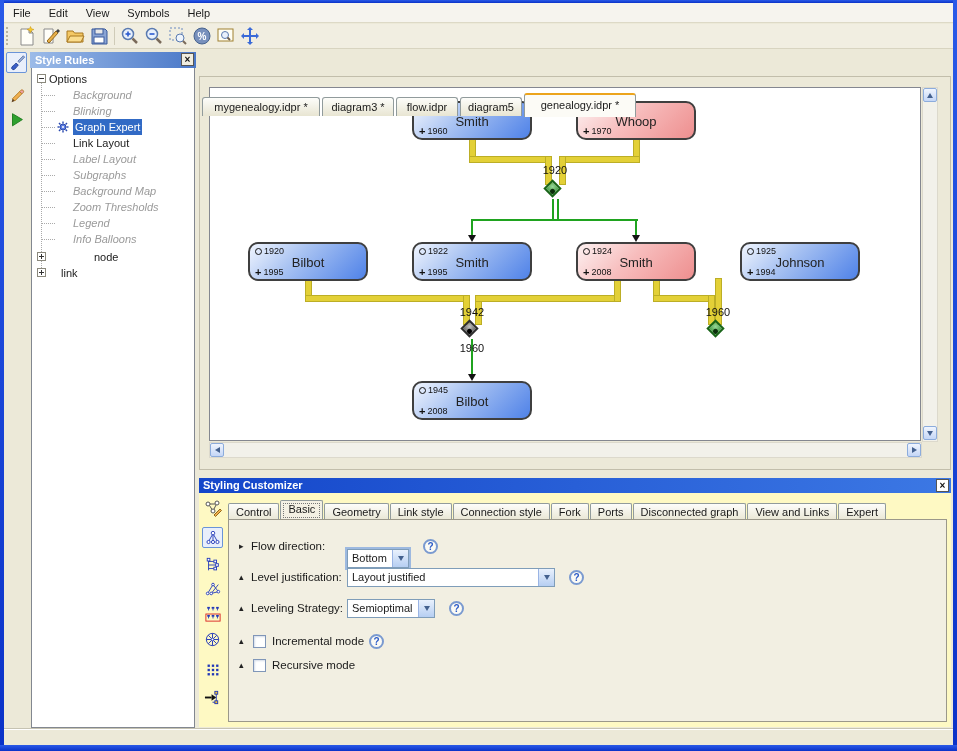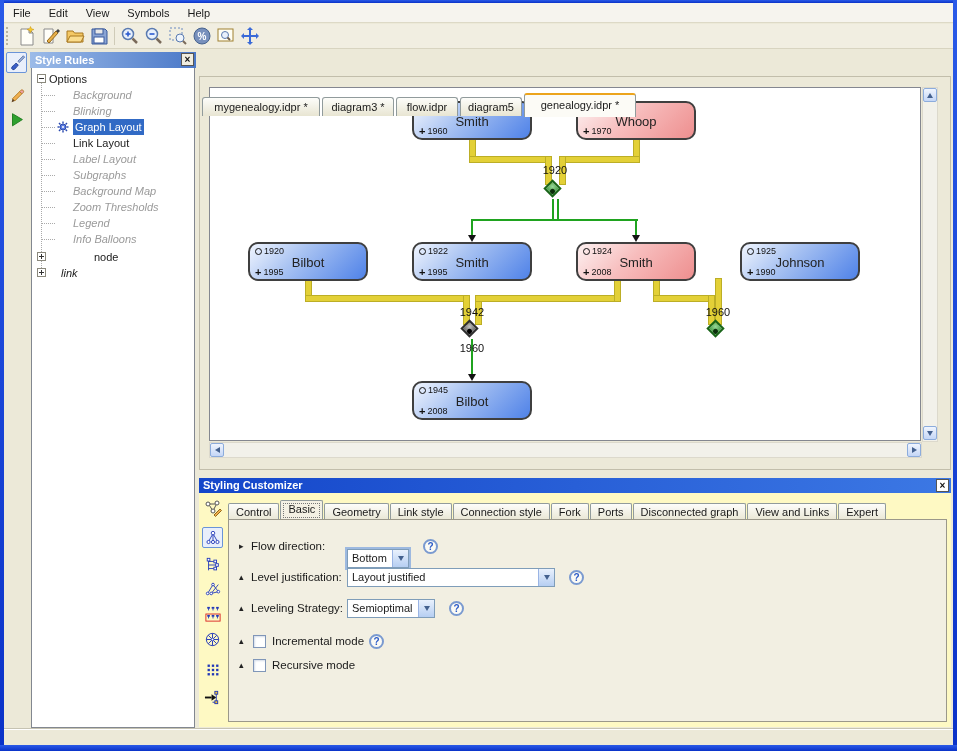--- a/index.html
+++ b/index.html
@@ -231,21 +231,21 @@
               <line x1="0.5" y1="6" x2="2.5" y2="6"></line>
               <line x1="9.5" y1="6" x2="11.5" y2="6"></line>
               <line x1="2" y1="2" x2="3.4" y2="3.4"></line>
               <line x1="8.6" y1="8.6" x2="10" y2="10"></line>
               <line x1="2" y1="10" x2="3.4" y2="8.6"></line>
               <line x1="8.6" y1="3.4" x2="10" y2="2"></line>
             </g>
             <circle cx="6" cy="6" r="3" fill="#5c7ce0" stroke="#2a4ab0"></circle>
             <circle cx="6" cy="6" r="1" fill="#fff"></circle>
           </svg></span>
-      <span class="tlabel selrow">Graph Layout</span>
+      <span class="tlabel selrow">Graph Expert</span>
     </div>
     <div class="trow" style="top:67px;">
         <i class="hstub"></i>
         <span class="tlabel">Link Layout</span>
       </div>
     <div class="trow" style="top:83px;">
         <i class="hstub"></i>
         <span class="tlabel muted">Label Layout</span>
       </div>
     <div class="trow" style="top:99px;">
@@ -273,21 +273,21 @@
           <i></i>
           <b></b>
         </span>
       <span class="tlabel" style="left:29px;margin-left:33px;">node</span>
     </div>
     <div class="trow" style="top:197px;">
       <span class="expbox plus">
           <i></i>
           <b></b>
         </span>
-      <span class="tlabel" style="left:29px;font-style:italic;">link</span>
+      <span class="tlabel" style="left:29px;">link</span>
     </div>
   </div>
 
   <div class="abs doctabs">
     <i class="dtline"></i>
     <span class="dtab" style="left:3px;width:118px;">mygenealogy.idpr *</span>
     <span class="dtab" style="left:123px;width:72px;">diagram3 *</span>
     <span class="dtab" style="left:197px;width:62px;">flow.idpr</span>
     <span class="dtab" style="left:261px;width:62px;">diagram5</span>
     <span class="dtab active" style="left:325px;width:112px;">genealogy.idpr *</span>
@@ -390,21 +390,21 @@
           </span>
       </div>
       <div class="pnode blue" style="left:530px;top:154px;">
         <span class="birth">
             <i class="bcirc"></i>
             <span class="yr">1925</span>
           </span>
         <span class="pname">Johnson</span>
         <span class="death">
             <b class="plusg">+</b>
-            <span class="yr">1990</span>
+            <span class="yr">1994</span>
           </span>
       </div>
       <div class="pnode blue" style="left:202px;top:293px;padding-left:20px;">
         <span class="birth">
             <i class="bcirc"></i>
             <span class="yr">1945</span>
           </span>
         <span class="pname">Bilbot</span>
         <span class="death">
             <b class="plusg">+</b>

